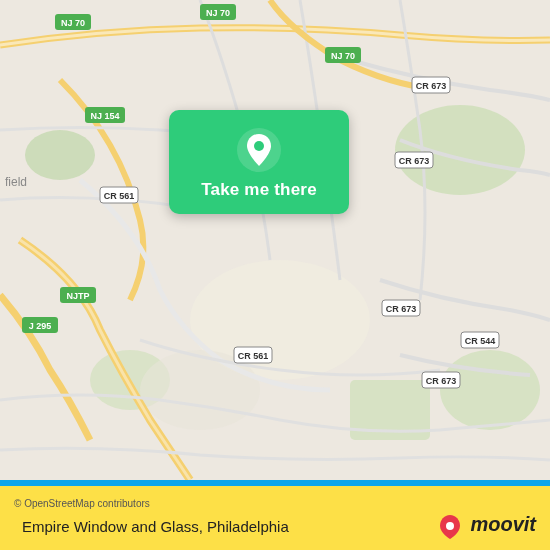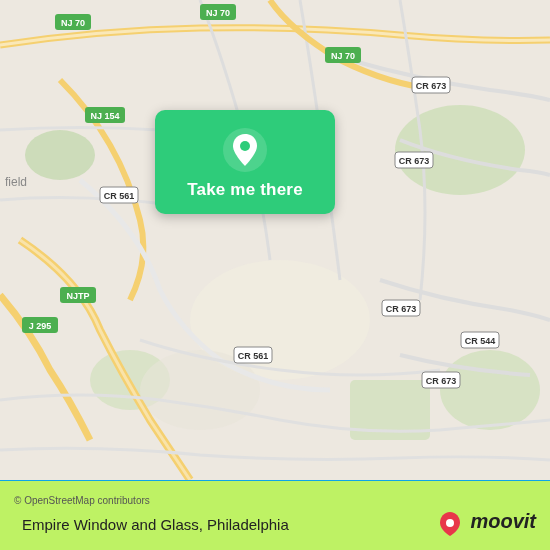--- a/index.html
+++ b/index.html
@@ -24,21 +24,21 @@
     #map-svg {
       position: absolute;
       top: 0; left: 0;
       width: 100%; height: 100%;
     }
 
     
     #take-me-there-card {
       position: absolute;
       top: 110px;
-      left: 155px;
+      left: 169px;
       width: 180px;
       background: #2ecc7a;
       border-radius: 10px;
       display: flex;
       flex-direction: column;
       align-items: center;
       padding: 18px 16px 14px 16px;
       box-shadow: 0 3px 12px rgba(0,0,0,0.25);
       cursor: pointer;
     }
@@ -54,27 +54,27 @@
       font-size: 17px;
       font-weight: 600;
       text-align: center;
       letter-spacing: 0.2px;
     }
 
     
     #bottom-bar {
       width: 550px;
       height: 70px;
-      background: #bef264;
+      background: #fde047;
       position: relative;
       display: flex;
       flex-direction: column;
       justify-content: center;
       padding: 6px 14px 4px 14px;
-      border-top: 1px solid #0ea5e9;
+      border-top: 6px solid #0ea5e9;
     }
 
     #attribution {
       font-size: 10px;
       color: #555;
       margin-bottom: 4px;
     }
 
     #bottom-row {
       display: flex;

